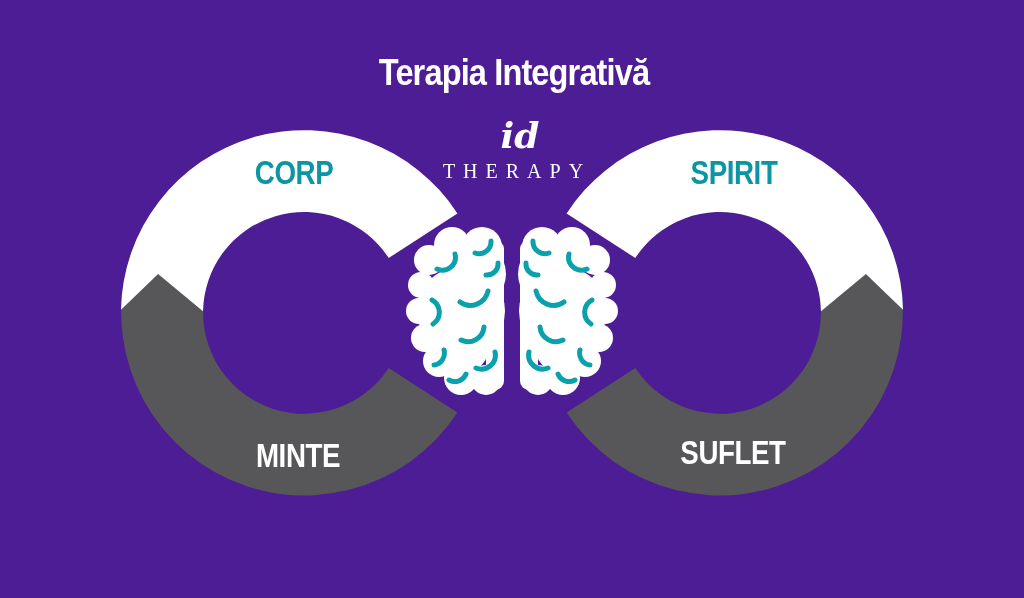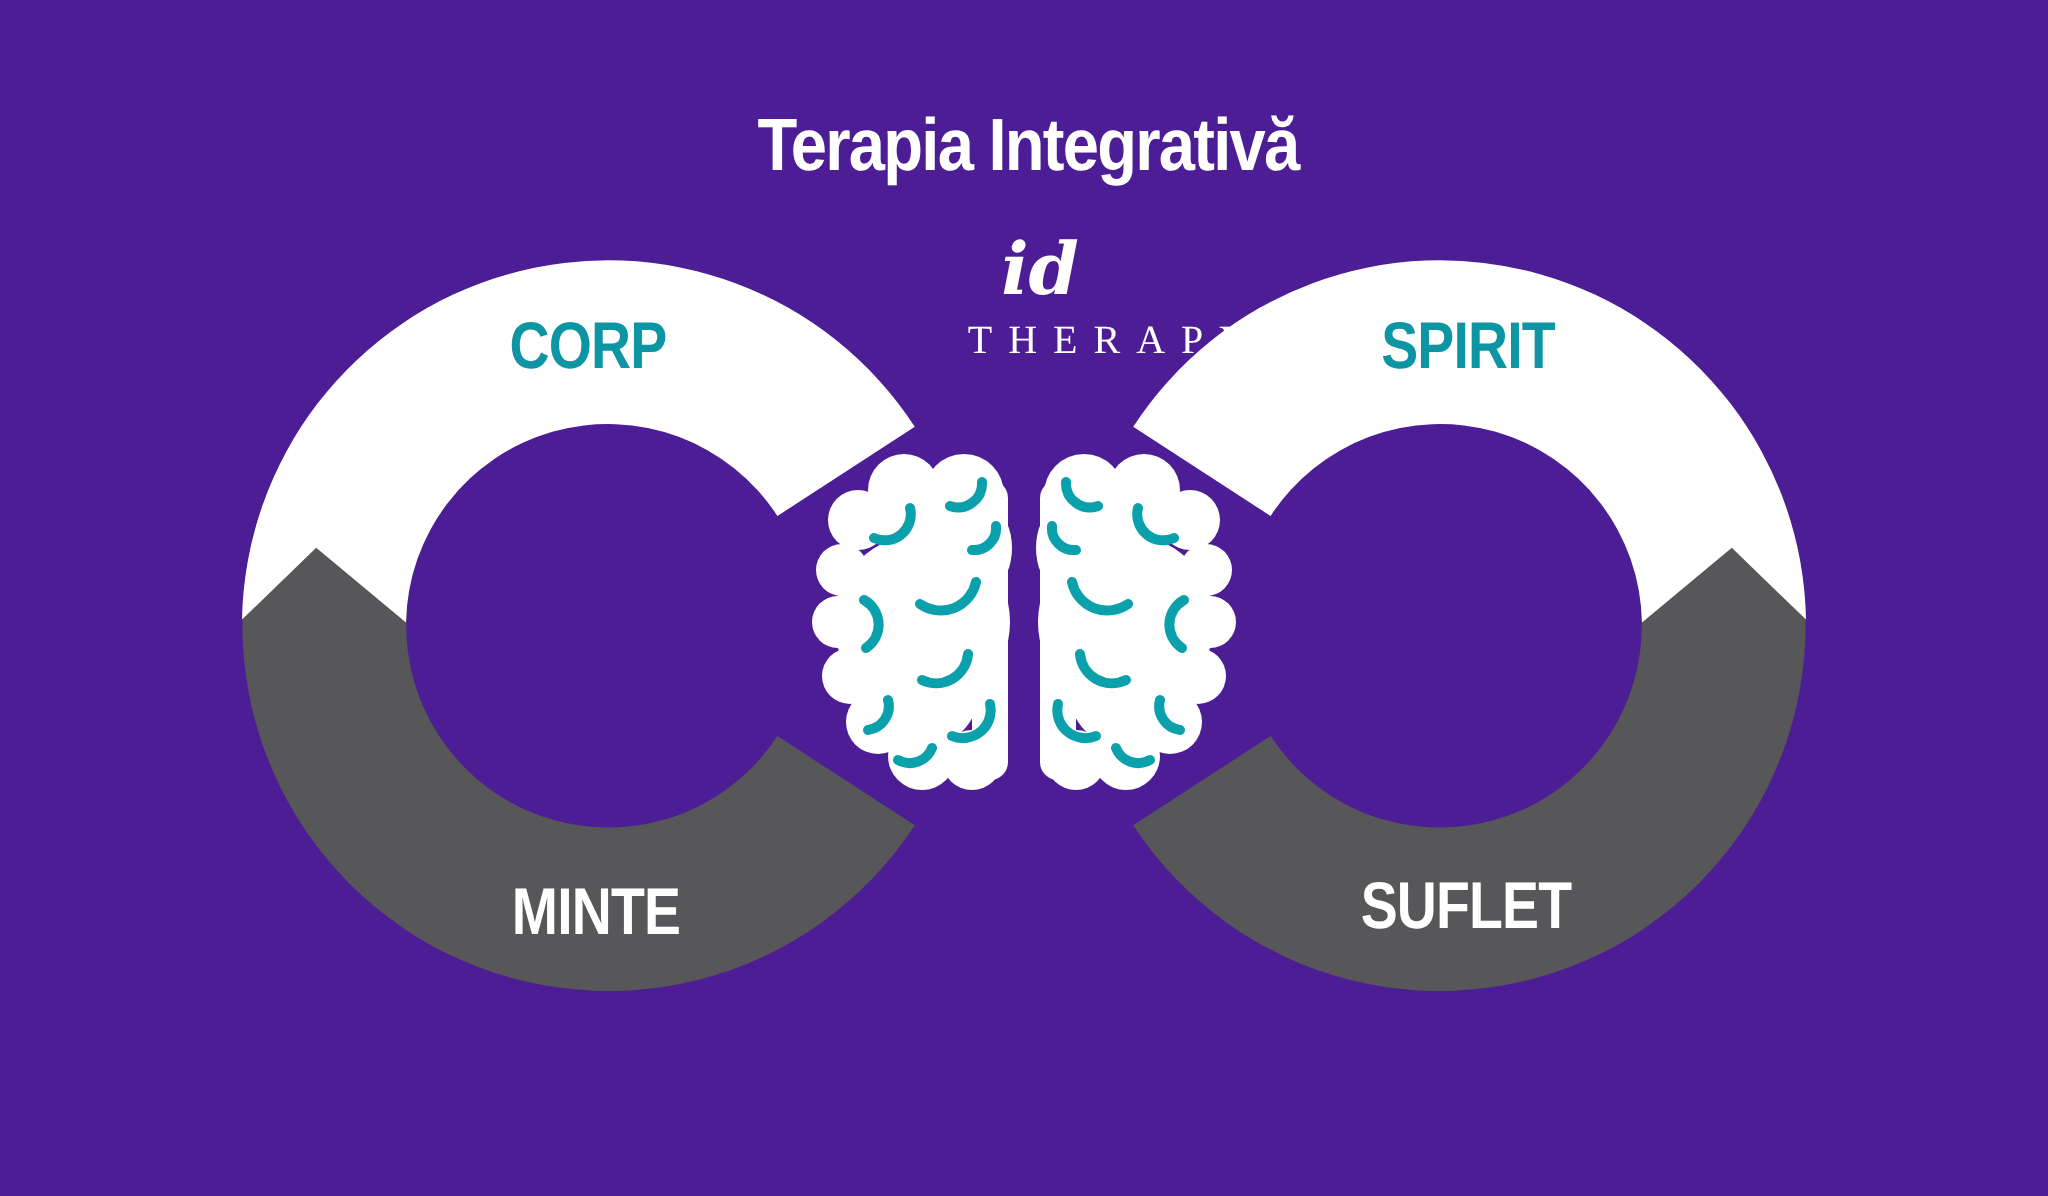--- a/index.html
+++ b/index.html
@@ -22,21 +22,21 @@
     left:520px;top:135px;
     transform:translate(-50%,-50%);
     font-family:"DejaVu Serif", serif;
     font-style:italic;font-weight:bold;
     font-size:36px;color:#ffffff;
   }
   .logo-word{
     left:517px;top:171px;
     transform:translate(-50%,-50%);
     font-family:"Liberation Serif", serif;
-    font-size:20px;letter-spacing:8px;color:#ffffff;margin-left:41px;
+    font-size:20px;letter-spacing:8px;color:#ffffff;
   }
   .loop-label{
     font-size:33px;font-weight:bold;letter-spacing:-.5px;
     transform:translate(-50%,-50%) scaleX(.84);
   }
   .teal-label{color:#0e95a3;}
   .white-label{color:#ffffff;}
   .lbl-corp{left:294px;top:173px;}
   .lbl-spirit{left:734px;top:173px;}
   .lbl-minte{left:298px;top:456px;}

